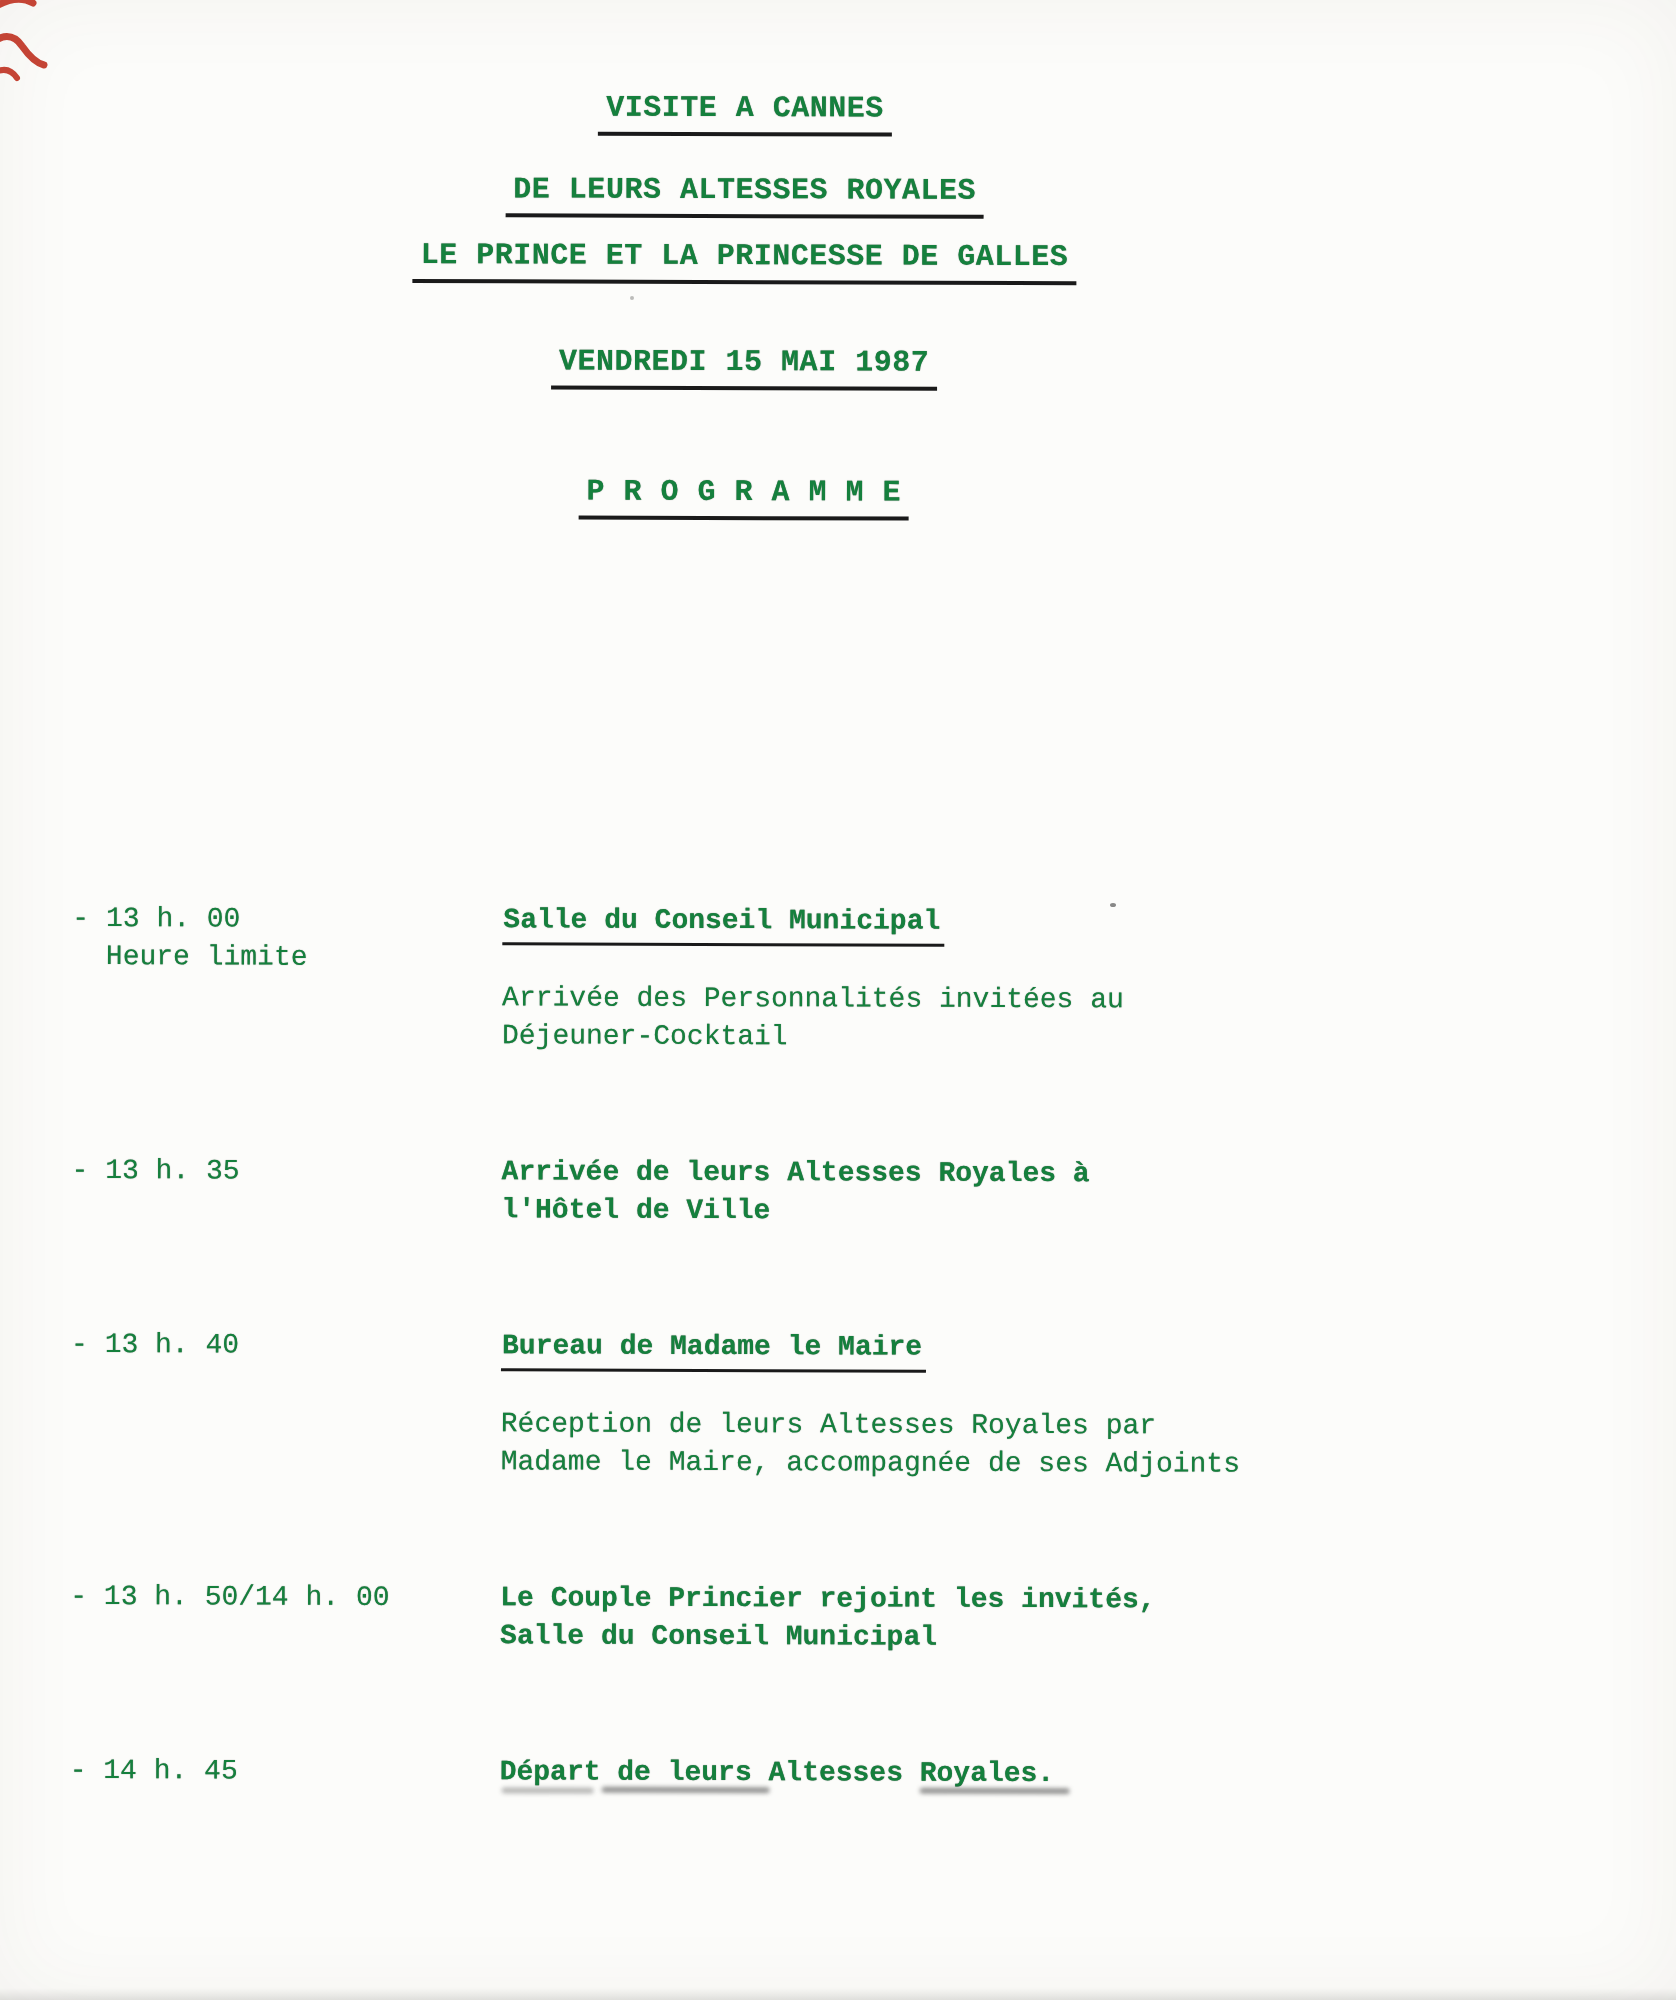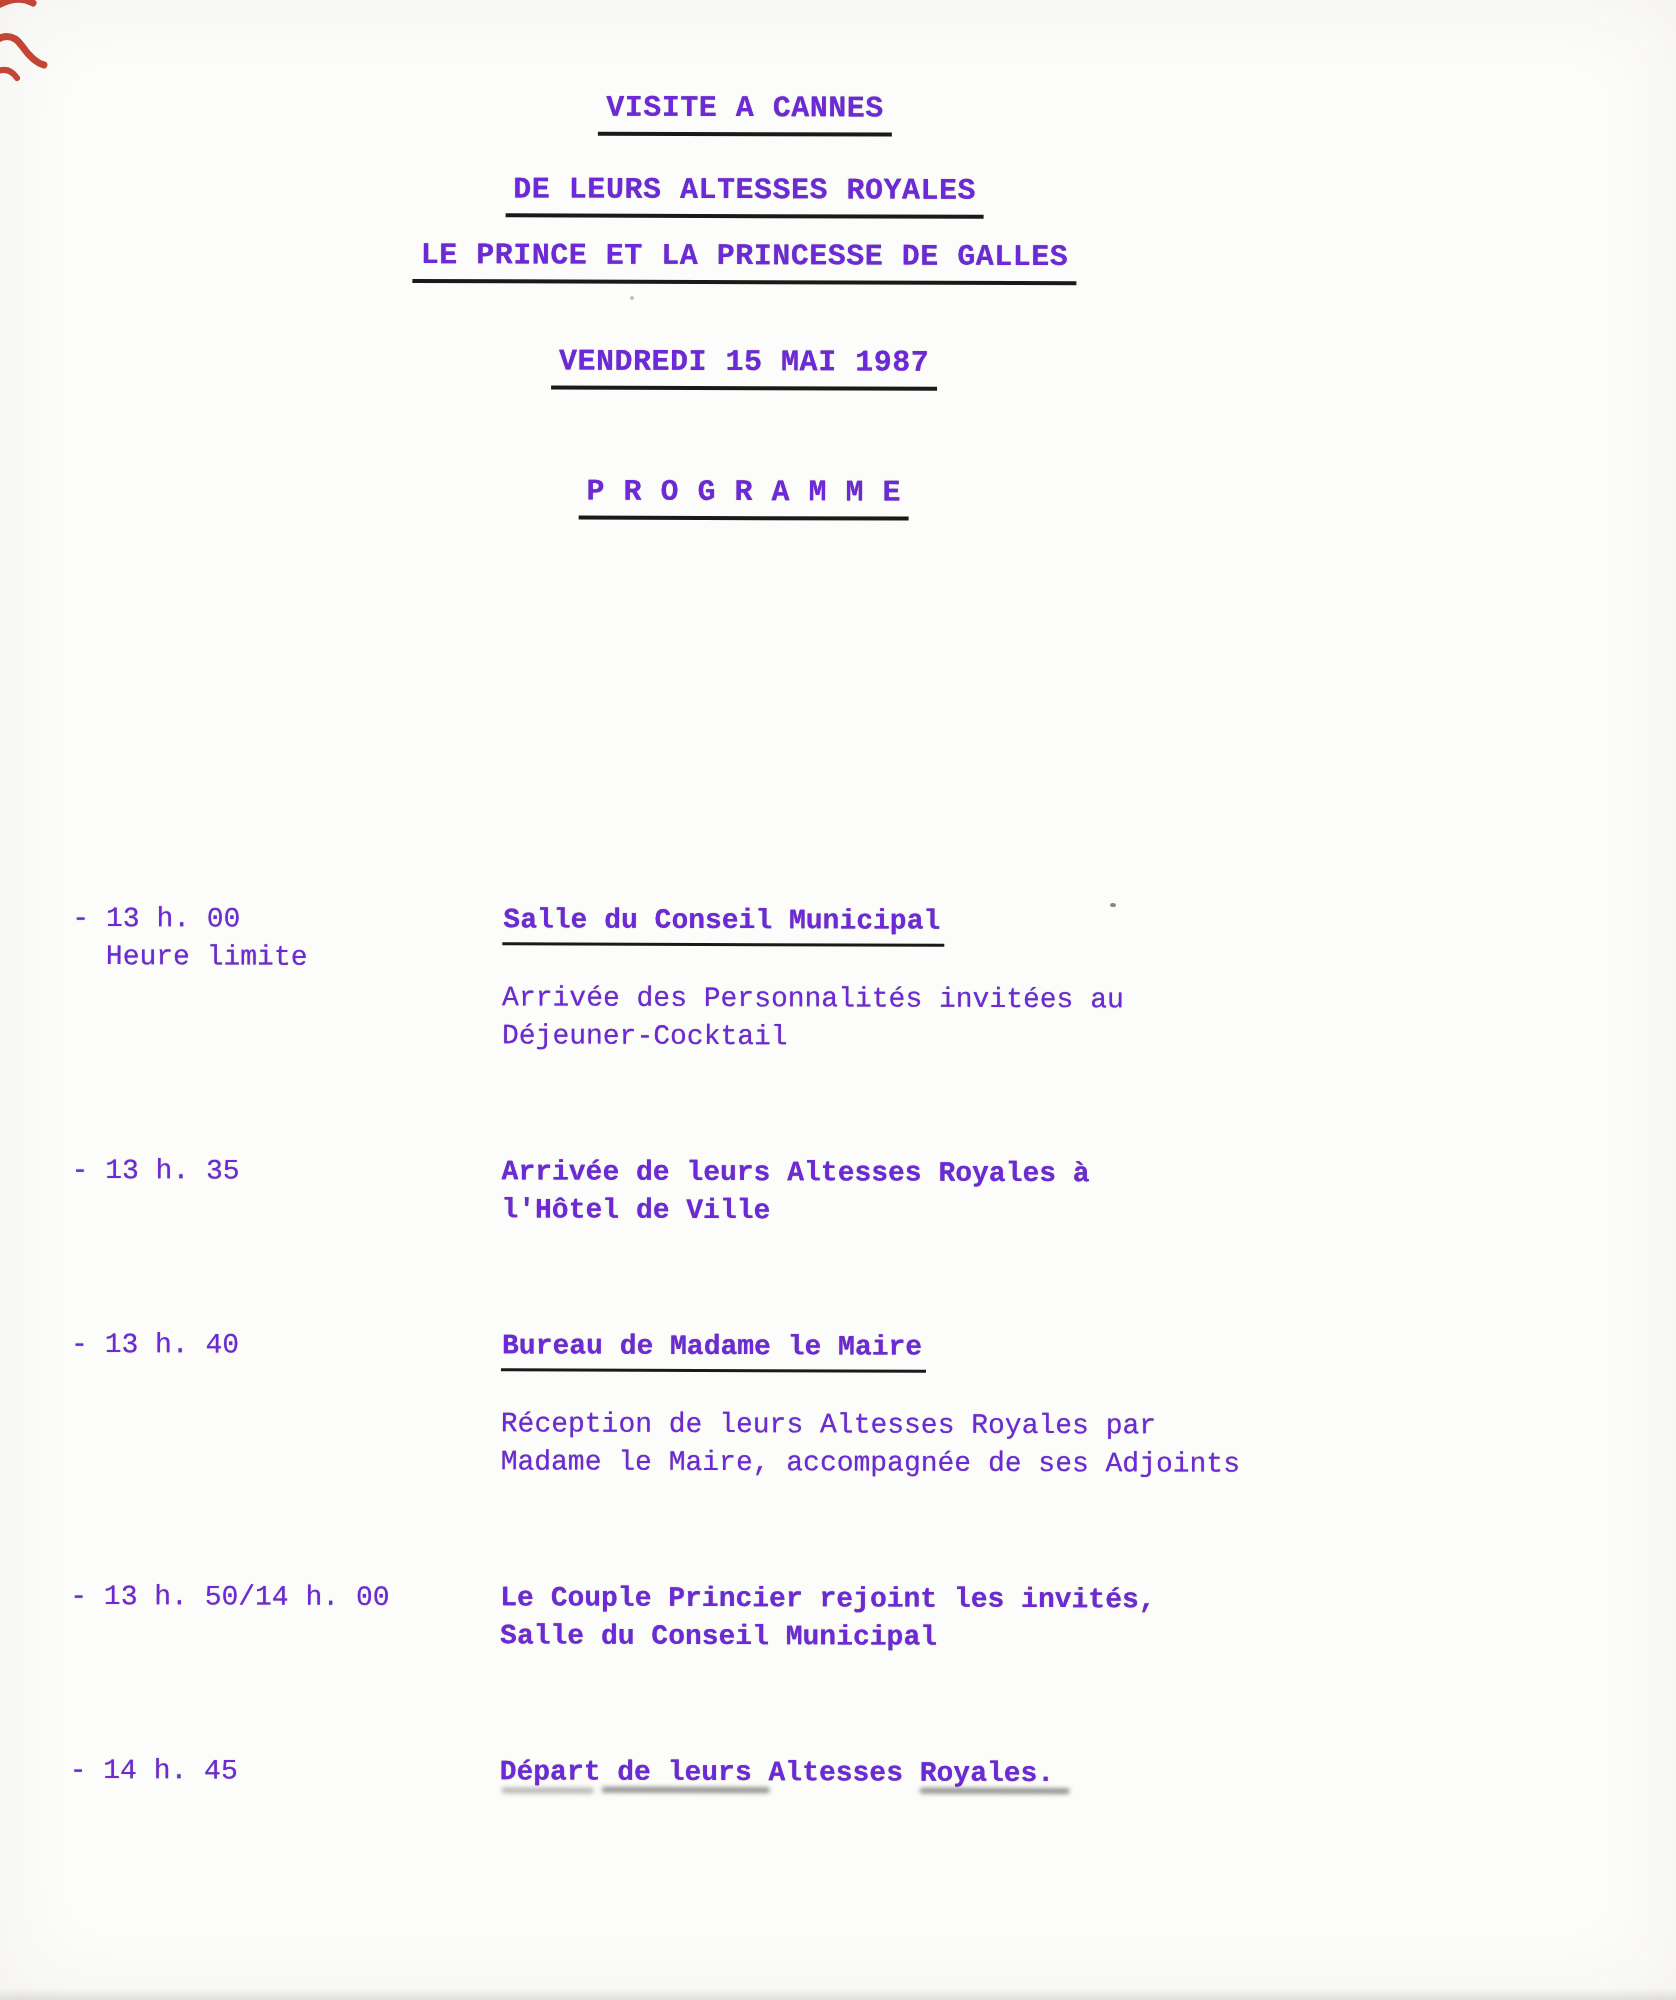--- a/index.html
+++ b/index.html
@@ -86,21 +86,21 @@
   .bottom-shade {
     position: absolute;
     left: 0; bottom: 0;
     width: 100%; height: 12px;
     background: linear-gradient(to bottom, rgba(60,60,55,0), rgba(60,60,55,0.13));
   }
 </style>
 </head>
 <body>
 
-<div class="page" style="background: rgb(252, 252, 250); color: #6d28d9;">
+<div class="page" style="background: rgb(252, 252, 250); color: #15803d;">
 
   <svg class="red-mark" width="72" height="92" viewBox="0 0 72 92" aria-hidden="true">
     <path class="rm" d="M -6 16 C 10 5, 25 2, 37 9" fill="none" stroke-width="7" stroke-linecap="round" stroke="#c23b2b"></path>
     <path class="rm" d="M -8 54 C 5 38, 18 40, 26 52 C 33 62, 40 69, 48 71" fill="none" stroke-width="7" stroke-linecap="round" stroke="#c23b2b"></path>
     <path class="rm" d="M -4 80 C 7 73, 15 75, 21 84" fill="none" stroke-width="6" stroke-linecap="round" stroke="#c23b2b"></path>
   </svg>
 
   <div class="content">
 
     <div class="titles">

